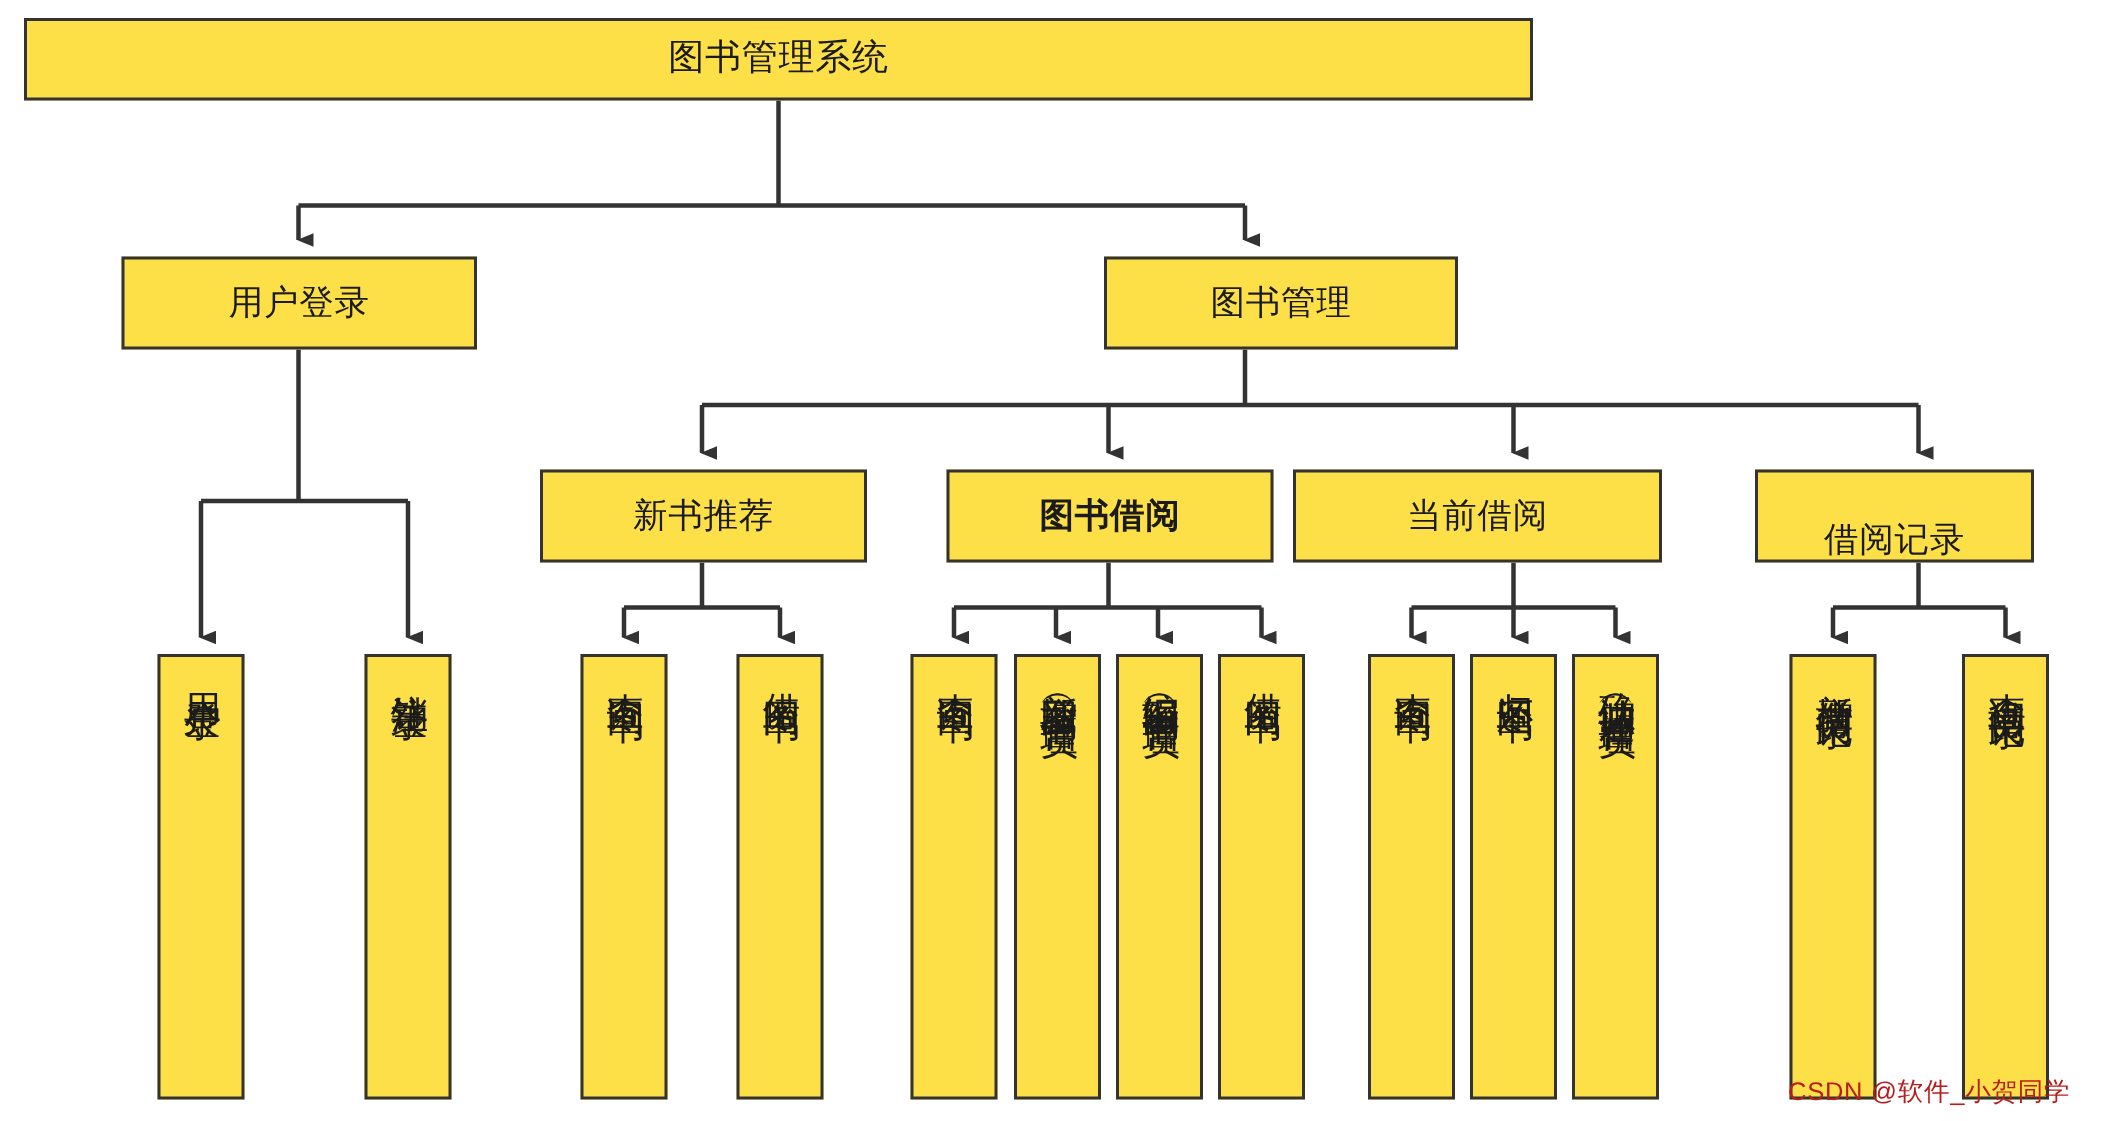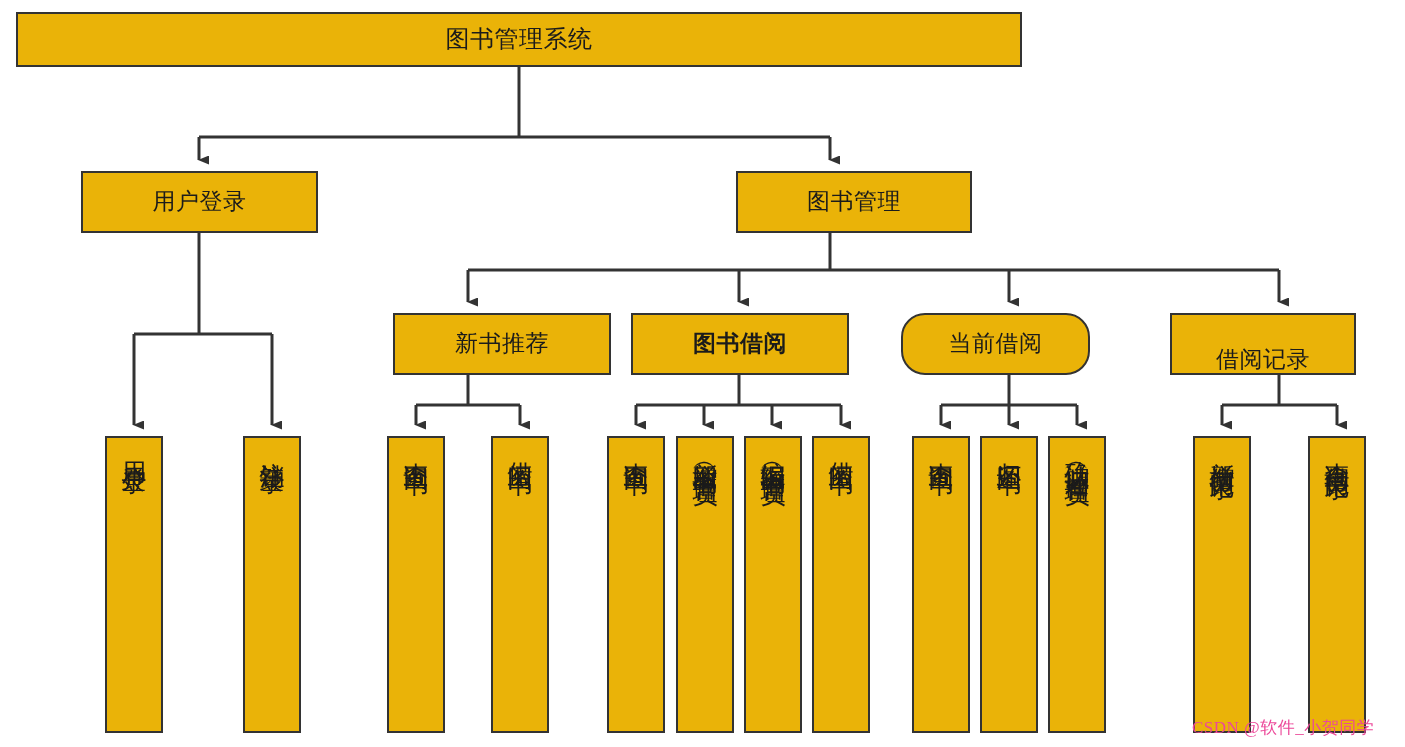--- a/index.html
+++ b/index.html
@@ -22,21 +22,21 @@
     position: absolute;
     left: 0;
     top: 0;
     width: 1405px;
     height: 747px;
     pointer-events: none;
   }
   .node {
     position: absolute;
     box-sizing: border-box;
-    background: #eab308;
+    background: #fde047;
     border: 2px solid #333333;
     display: flex;
     align-items: center;
     justify-content: center;
     color: #1b1b1b;
   }
   .node-label {
     display: block;
     text-align: center;
     line-height: 1.12;
@@ -59,26 +59,25 @@
     line-height: 1.0;
     letter-spacing: 3px;
     white-space: nowrap;
     transform: rotate(0deg);
   }
   .node.root .node-label {
     font-size: 24px;
   }
   .watermark {
     position: absolute;
-    color: #ec4899;
+    color: #b91c1c;
     font-size: 17px;
     white-space: nowrap;
     letter-spacing: 0.5px;
     user-select: none;
-    font-family: Liberation Serif, serif;
   }
 </style>
 </head>
 <body>
 
 <div id="diagram-root">
 
   <svg id="edges-layer" viewBox="0 0 1405 747" width="1405" height="747" xmlns="http://www.w3.org/2000/svg">
     <defs>
       <marker id="arrowhead" markerWidth="9" markerHeight="11" refX="4.5" refY="10" orient="auto" markerUnits="userSpaceOnUse">
@@ -133,27 +132,27 @@
     <span class="node-label">图书管理系统</span>
   </div>
 
   <div class="node horizontal" style="left:81px; top:171px; width:237px; height:62px;">
     <span class="node-label">用户登录</span>
   </div>
   <div class="node horizontal" style="left:736px; top:171px; width:236px; height:62px;">
     <span class="node-label">图书管理</span>
   </div>
 
-  <div class="node horizontal" style="left:360px; top:313px; width:218px; height:62px;margin-left:33px;">
+  <div class="node horizontal" style="left:360px; top:313px; width:218px; height:62px;">
     <span class="node-label">新书推荐</span>
   </div>
   <div class="node horizontal" style="left:631px; top:313px; width:218px; height:62px;font-weight:bold;">
     <span class="node-label">图书借阅</span>
   </div>
-  <div class="node horizontal" style="left:901px; top:313px; width:189px; height:62px;border-radius:24px;">
+  <div class="node horizontal" style="left:862px; top:313px; width:246px; height:62px;">
     <span class="node-label">当前借阅</span>
   </div>
   <div class="node horizontal" style="left:1170px; top:313px; width:186px; height:62px;align-items:flex-end;">
     <span class="node-label">借阅记录</span>
   </div>
 
   <div class="node vertical" style="left:105px; top:436px; width:58px; height:297px;">
     <span class="node-label">用户登录</span>
   </div>
   <div class="node vertical" style="left:243px; top:436px; width:58px; height:297px;">

